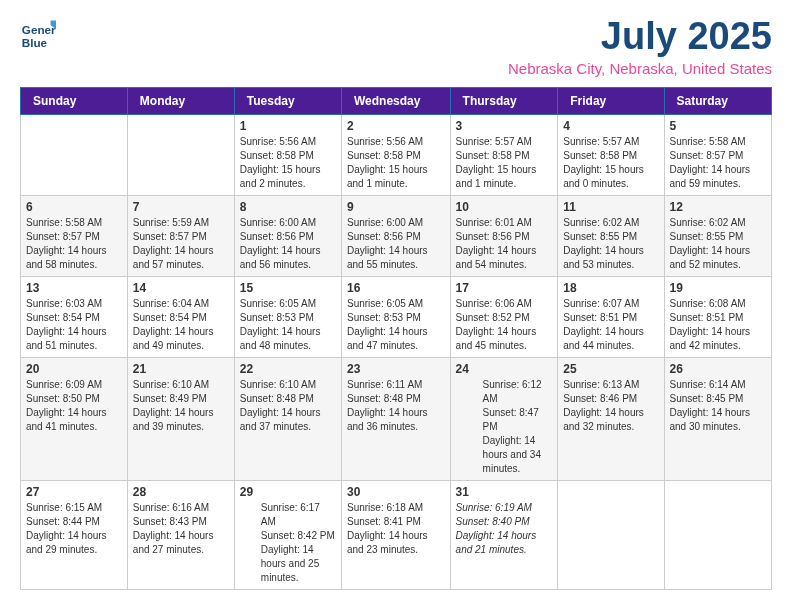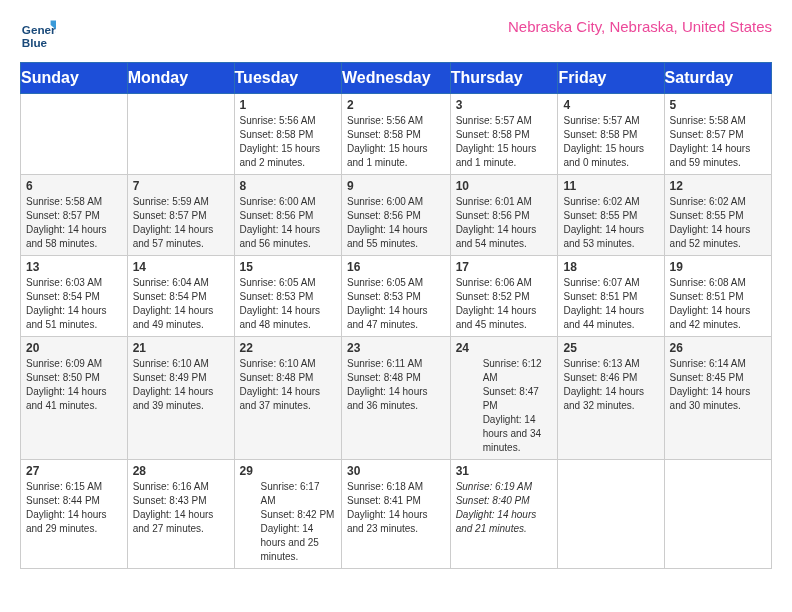--- a/index.html
+++ b/index.html
@@ -38,25 +38,25 @@
       font-size: 15px;
       color: #ec4899;
       margin-top: 2px;
     }
     .calendar {
       width: 100%;
       border-collapse: collapse;
       border: 1px solid #ccc;
     }
     .calendar th {
-      background: #1d4ed8;
+      background: #4c1d95;
       color: #fff;
-      font-size: 16px;
+      font-size: 12px;
       font-weight: bold;
-      padding: 6px 0;
+      padding: 6px 12px;
       text-align: left;
       border: 1px solid #2a6db5;
     }
     .calendar td {
       vertical-align: top;
       border: 1px solid #ccc;
       padding: 4px 5px;
       width: 110px;
       min-height: 75px;
       font-size: 10.5px;
@@ -87,20 +87,21 @@
 <div class="header">
   <div class="logo">
     <svg class="logo-icon" viewBox="0 0 40 40" xmlns="http://www.w3.org/2000/svg">
       <text x="2" y="20" font-size="13" font-weight="bold" fill="#1a4a7a" font-family="Arial">General</text>
       <text x="2" y="34" font-size="13" font-weight="bold" fill="#1a4a7a" font-family="Arial">Blue</text>
       <polygon points="34,5 40,5 40,15 34,10" fill="#3a9ad9"></polygon>
     </svg>
 
   </div>
   <div class="title-block">
+    <div class="month-title">July 2025</div>
     <div class="location-title">Nebraska City, Nebraska, United States</div>
   </div>
 </div>
 
 <table class="calendar">
   <thead>
     <tr>
     <th>Sunday</th>
         <th>Monday</th>
         <th>Tuesday</th>

